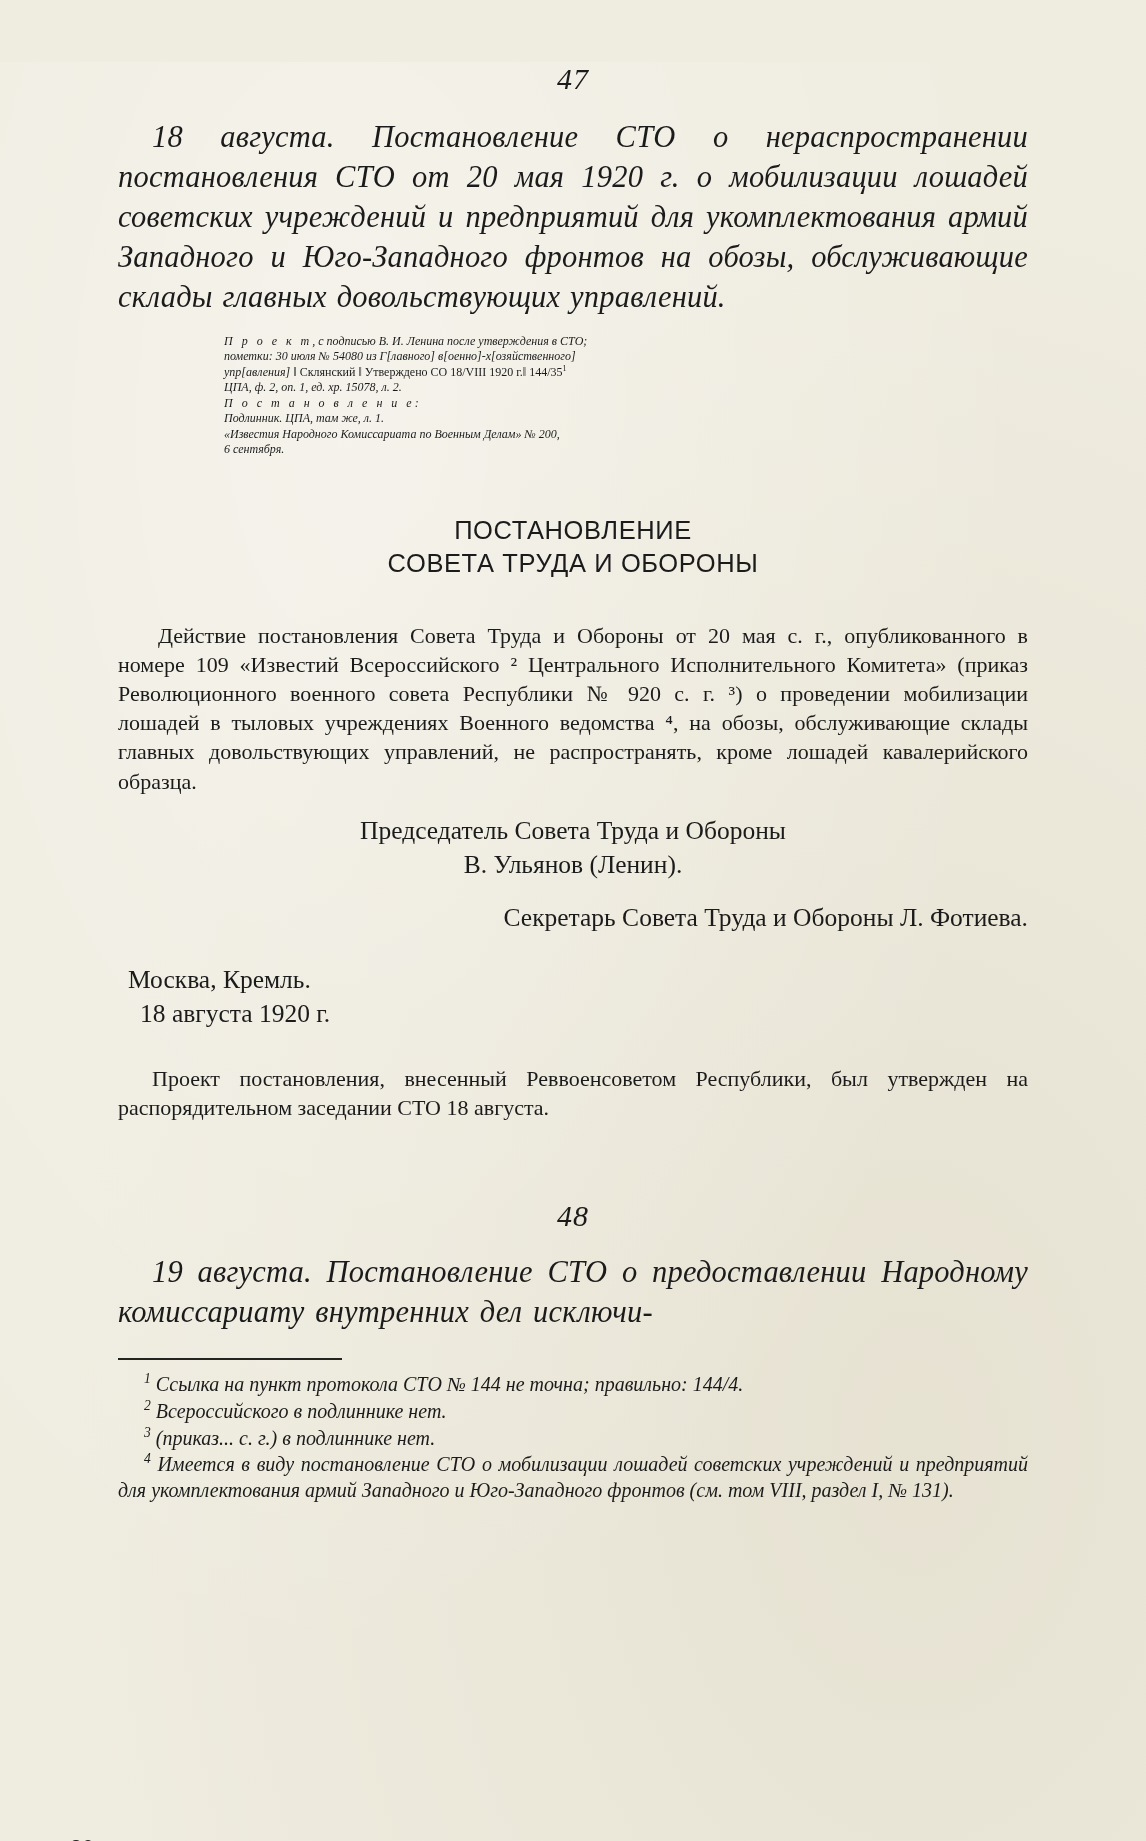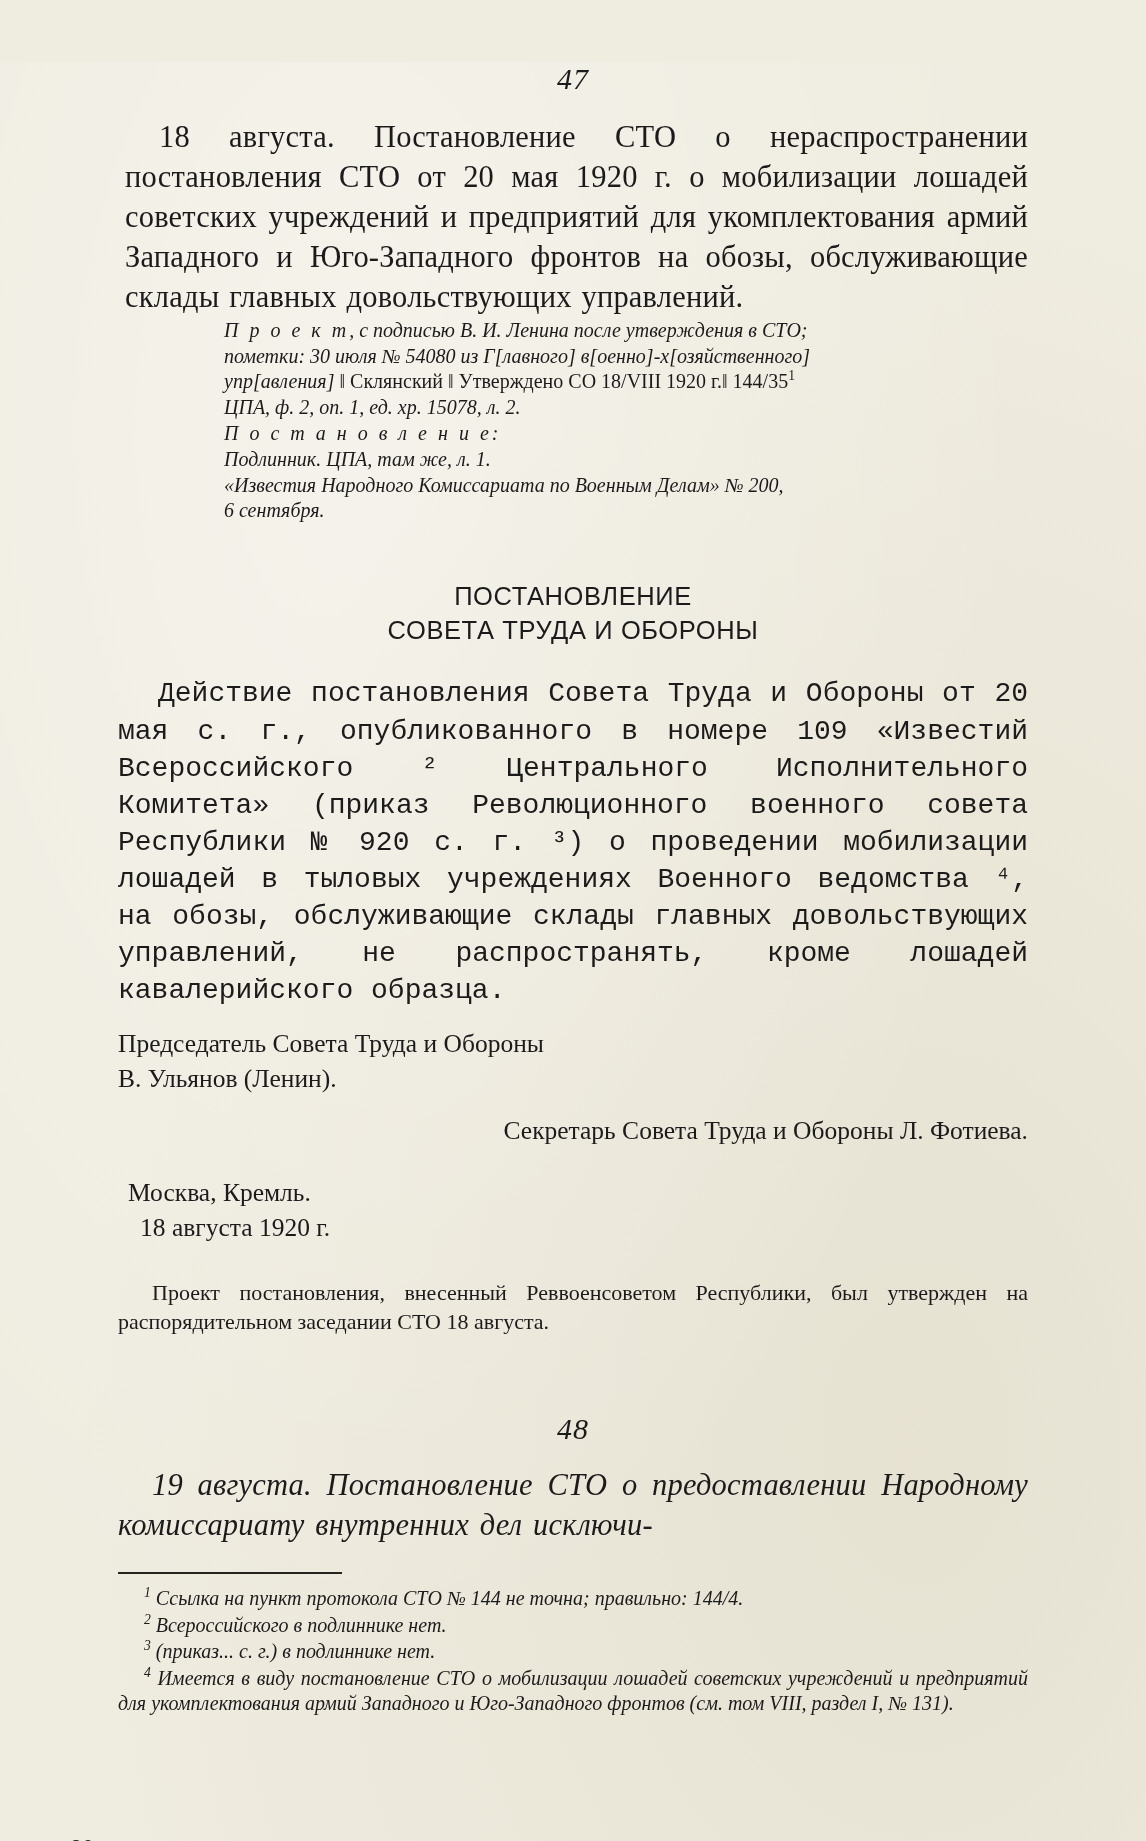--- a/index.html
+++ b/index.html
@@ -28,35 +28,36 @@
   }
   .entry-number {
     text-align: center;
     font-style: italic;
     font-size: 30px;
     letter-spacing: 1px;
     margin-top: 62px;
     margin-bottom: 22px;
   }
   .title-block {
+    font-style: italic;
     font-size: 30.5px;
     line-height: 1.31;
     text-align: justify;
     letter-spacing: 0.2px;
     word-spacing: 2px;
-    margin-left: 7px;
   }
   .title-block .indent {
     display: inline-block;
     width: 34px;
   }
   .source-block {
     font-style: italic;
-    font-size: 20px;
+    font-size: 12px;
     line-height: 1.29;
+    margin-top: 16px;
     padding-left: 106px;
     padding-right: 6px;
   }
   .source-block .sp {
     letter-spacing: 3px;
   }
   .roman {
     font-style: normal;
   }
   sup {
@@ -67,35 +68,34 @@
   .doc-heading {
     text-align: center;
     font-family: "Liberation Sans", sans-serif;
     font-size: 25.5px;
     line-height: 1.32;
     margin-top: 56px;
     letter-spacing: 0.6px;
     font-weight: 400;
   }
   .body-text {
-    font-size: 28px;
+    font-size: 22px;
     line-height: 1.325;
     text-align: justify;
-    margin-top: 28px;
+    margin-top: 40px;
     word-spacing: 1px;
-    font-family: Liberation Mono, monospace;
   }
   .body-text .indent {
     display: inline-block;
     width: 40px;
   }
   .signature {
     font-size: 25.5px;
     line-height: 1.35;
-    text-align: left;
+    text-align: center;
     margin-top: 18px;
   }
   .signature-2 {
     font-size: 25.5px;
     text-align: right;
     margin-top: 20px;
   }
   .place-block {
     font-size: 25.5px;
     line-height: 1.35;

